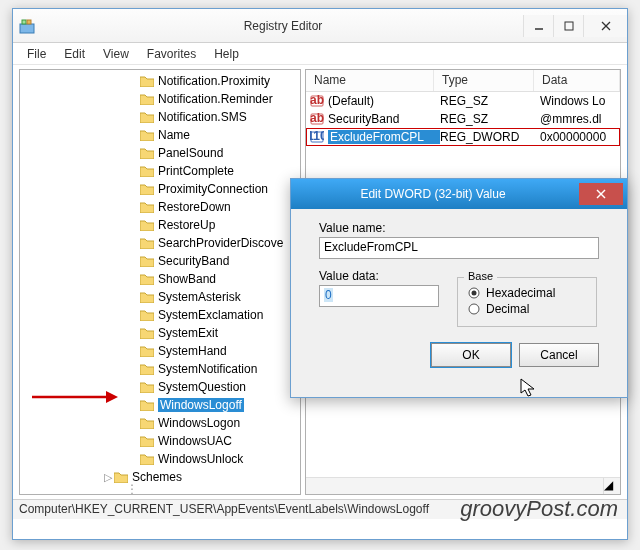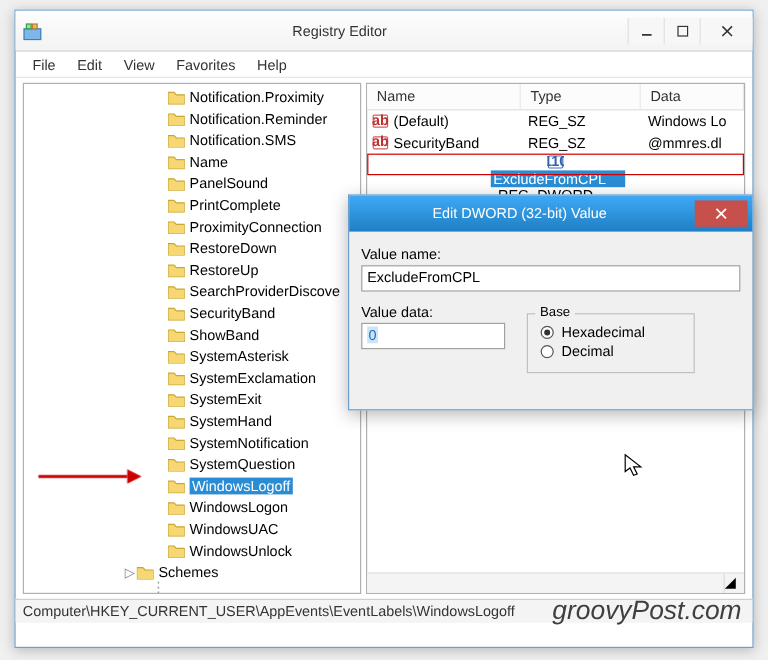--- a/index.html
+++ b/index.html
@@ -20,32 +20,32 @@
   .treerow .folder { width: 14px; height: 12px; margin-right: 4px; flex-shrink:0; }
   .treerow .disc { width:8px; font-size:11px; color:#888; margin-left:-16px; margin-right:2px;}
   .treerow.schemes { padding-left: 100px; }
   .treerow.selected .label { background: #2a8dd4; color: #fff; padding: 0 2px; }
   .dots { height:14px; padding-left:106px; color:#999; letter-spacing:2px; line-height:6px;}
   .listpane { flex: 1; border: 1px solid #b0b0b0; margin: 4px 6px 4px 2px; background: #fff; display:flex; flex-direction:column; }
   .lhead { display: flex; height: 22px; border-bottom: 1px solid #e0e0e0; background: #fcfcfc; }
   .lhead div { padding: 3px 8px; border-right: 1px solid #e8e8e8; color: #333; }
   .lrow { display: flex; height: 18px; align-items: center; padding-left:4px;}
   .lrow .ic { width:14px; height:14px; margin-right:4px; flex-shrink:0;}
-  .lrow.hl { outline:1.5px solid #c00; outline-offset:-1px;flex-direction:column;}
+  .lrow.hl { outline:1.5px solid #c00; outline-offset:-1px;}
   .lrow.hl .n { background:#2a8dd4; color:#fff; padding:0 2px;}
   .c1{width:128px;} .c2{width:100px;} .c3{flex:1;}
   .statusbar { height: 20px; border-top: 1px solid #d0d0d0; padding: 2px 6px; color: #333; background:#f4f4f4;}
   .arrow { position:absolute; left:28px; top:386px; pointer-events:none;}
   .watermark { position:absolute; right:22px; bottom:28px; color:#404040; font-style:italic; font-size:22px; pointer-events:none;}
   
-  .dialog { position:absolute; left:290px; top:162px; width:338px; height:180px; background:#f0f0f0; border:1px solid #6b9fd0; box-shadow:0 4px 14px rgba(0,0,0,.3); }
+  .dialog { position:absolute; left:290px; top:178px; width:338px; height:220px; background:#f0f0f0; border:1px solid #6b9fd0; box-shadow:0 4px 14px rgba(0,0,0,.3); }
   .dtitle { height:30px; background:linear-gradient(#3fa9f5,#1e7fc4); display:flex; align-items:center; }
   .dtitle .t { flex:1; text-align:center; color:#fff; font-size:12px;}
   .dtitle .x { width:44px; height:22px; background:#c8504c; color:#fff; display:flex; align-items:center; justify-content:center; margin:4px;}
-  .dbody { padding:12px 10px; }
+  .dbody { padding:12px 28px; }
   .lbl { color:#000; margin-bottom:2px;}
   .inp { width:100%; height:22px; border:1px solid #a0a0a0; background:#fff; padding:2px 4px; margin-bottom:10px;}
   .row2 { display:flex; gap:18px;}
   .vdata .inp { width:120px; color:#1e6fc4;}
   .vdata .inp span{ background:#cde6f7; padding:0 1px;}
   .base { border:1px solid #c0c0c0; padding:6px 10px 8px; position:relative; margin-top:8px; width:140px;}
   .base .legend { position:absolute; top:-8px; left:6px; background:#f0f0f0; padding:0 4px; font-size:11px;}
   .radio { display:flex; align-items:center; gap:6px; margin:2px 0;}
   .dbtns { display:flex; justify-content:flex-end; gap:8px; margin-top:16px; position:relative;}
   .btn { width:80px; height:24px; border:1px solid #8a8a8a; background:linear-gradient(#fdfdfd,#e6e6e6); display:flex; align-items:center; justify-content:center;}
@@ -369,20 +369,24 @@
           <span>Hexadecimal</span>
         </label>
         <label class="radio">
           <svg width="12" height="12">
               <circle cx="6" cy="6" r="5" fill="#fff" stroke="#555"></circle>
             </svg>
           <span>Decimal</span>
         </label>
       </div>
     </div>
+    <div class="dbtns">
+      <div class="btn def">OK</div>
+      <div class="btn">Cancel</div>
+    </div>
   </div>
 </div>
 
 <svg class="cursor" width="18" height="22">
   <polygon points="1,1 1,15 5,12 8,18 11,17 8,11 14,11" fill="#fff" stroke="#000" stroke-width="1"></polygon>
 </svg>
 
 <div class="watermark">groovyPost.com</div>
 
 </body></html>

